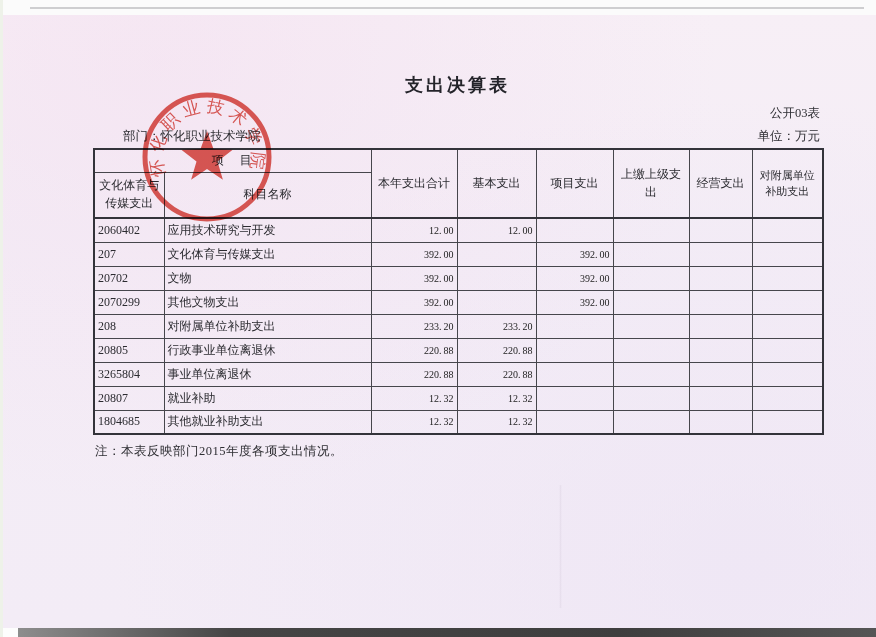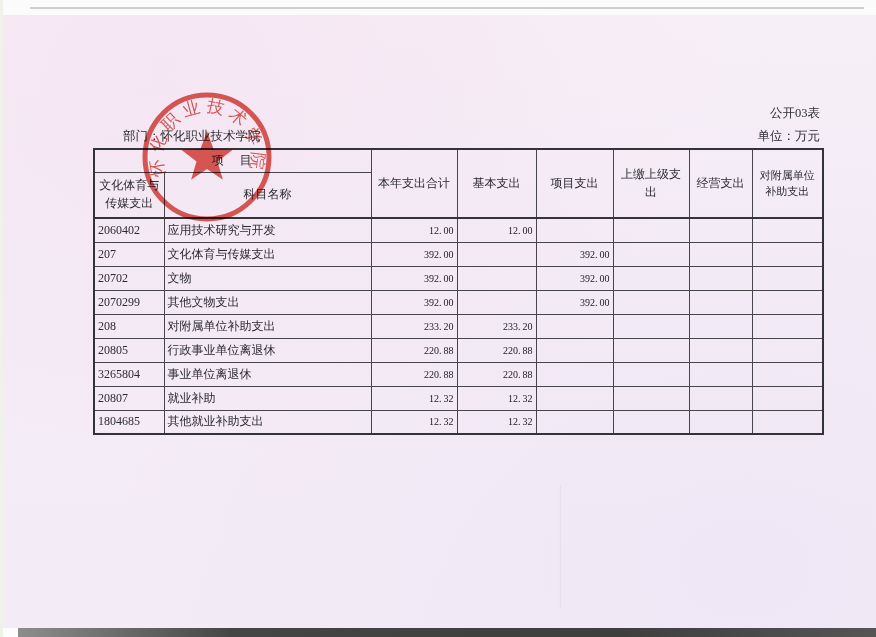--- a/index.html
+++ b/index.html
@@ -59,20 +59,21 @@
 
 <div id="page">
   <div class="top-band"></div>
   <div class="top-scanline"></div>
   <div class="paper">
     <div class="crease"></div>
   </div>
   <div class="left-edge"></div>
   <div class="bottom-strip"></div>
 
+  <div class="page-title">支出决算表</div>
   <div class="form-code">公开03表</div>
   <div class="dept-line"><span>部门：</span><span>怀化职业技术学院</span></div>
   <div class="unit-line"><span>单位：</span><span>万元</span></div>
 
   <table class="fin">
     <colgroup>
       <col style="width:70px">
         <col style="width:207px">
         <col style="width:86px">
         <col style="width:79px">
@@ -183,20 +184,21 @@
           <td class="v-num">12. 32</td>
           <td class="v-num">12. 32</td>
           <td class="v-num"></td>
           <td class="v-num"></td>
           <td class="v-num"></td>
           <td class="v-num"></td>
         </tr>
       </tbody>
   </table>
 
+  <div class="note-line">注：本表反映部门2015年度各项支出情况。</div>
 
   <svg class="stamp" width="876" height="637" viewBox="0 0 876 637">
     <g opacity="0.8">
       <circle cx="207" cy="157" r="62" fill="none" stroke="#d6352c" stroke-width="5"></circle>
       <path fill="#d6352c" d="M207,131 L200.5,149.1 L181.3,149.7 L196.5,161.4 L191.1,179.8 L207,169 L222.9,179.8 L217.5,161.4 L232.7,149.7 L213.5,149.1 Z"></path>
       <defs>
         <path id="seal-arc" d="M 166.2 176.0 A 45 45 0 1 1 247.8 176.0" fill="none"></path>
       </defs>
       <text font-size="17" fill="#d6352c" letter-spacing="5" font-family="Liberation Serif, DejaVu Serif, serif">
         <textPath href="#seal-arc" startOffset="1">怀化职业技术学院</textPath>

